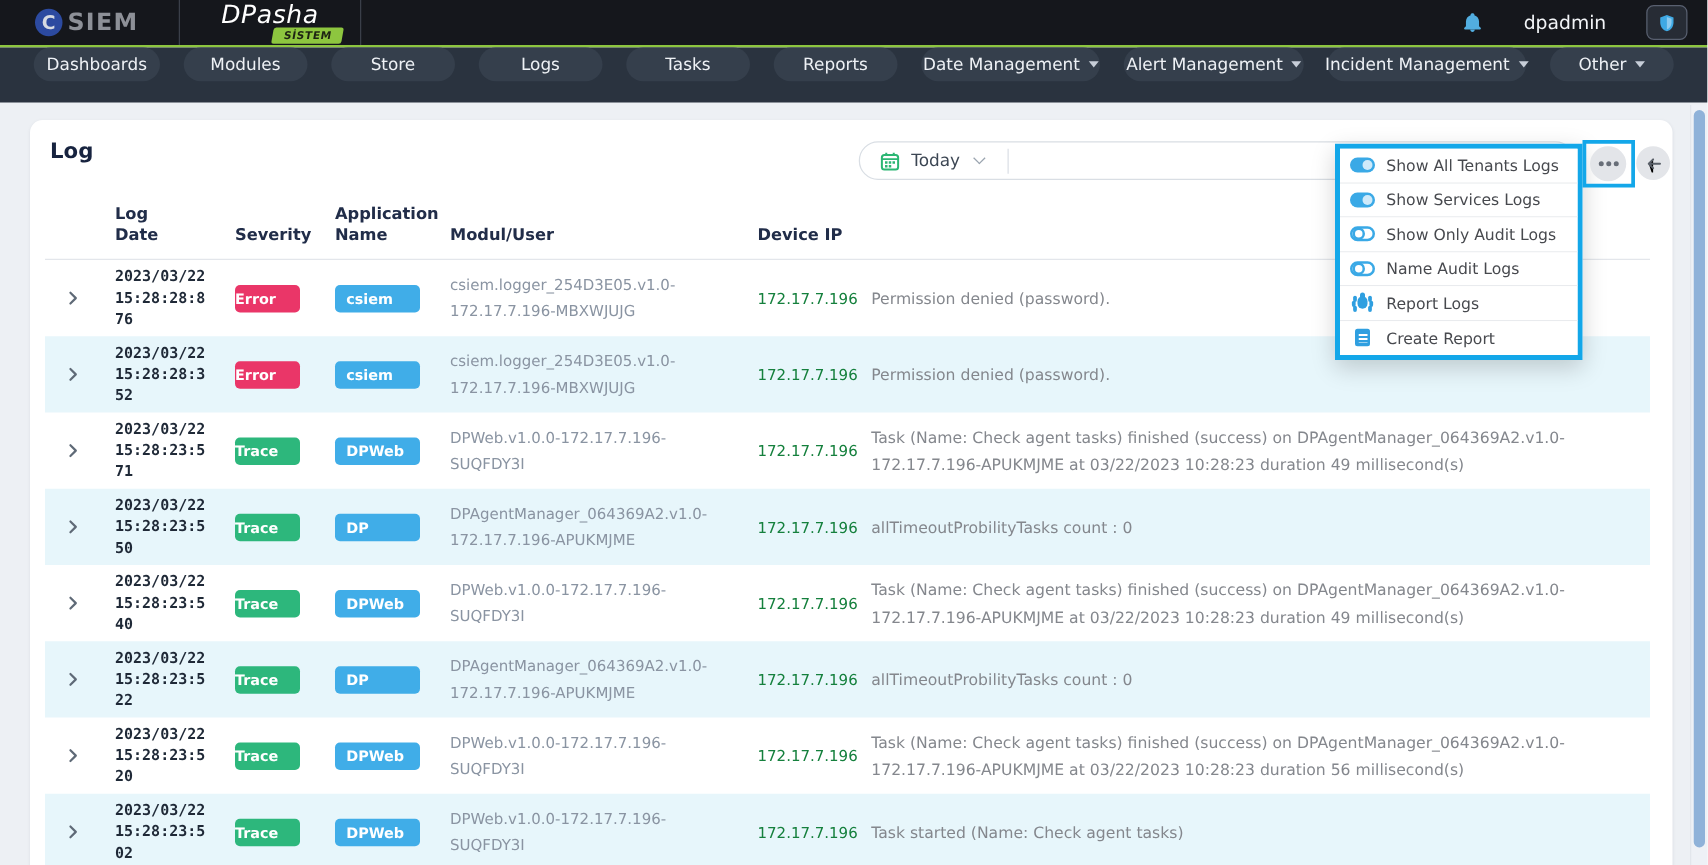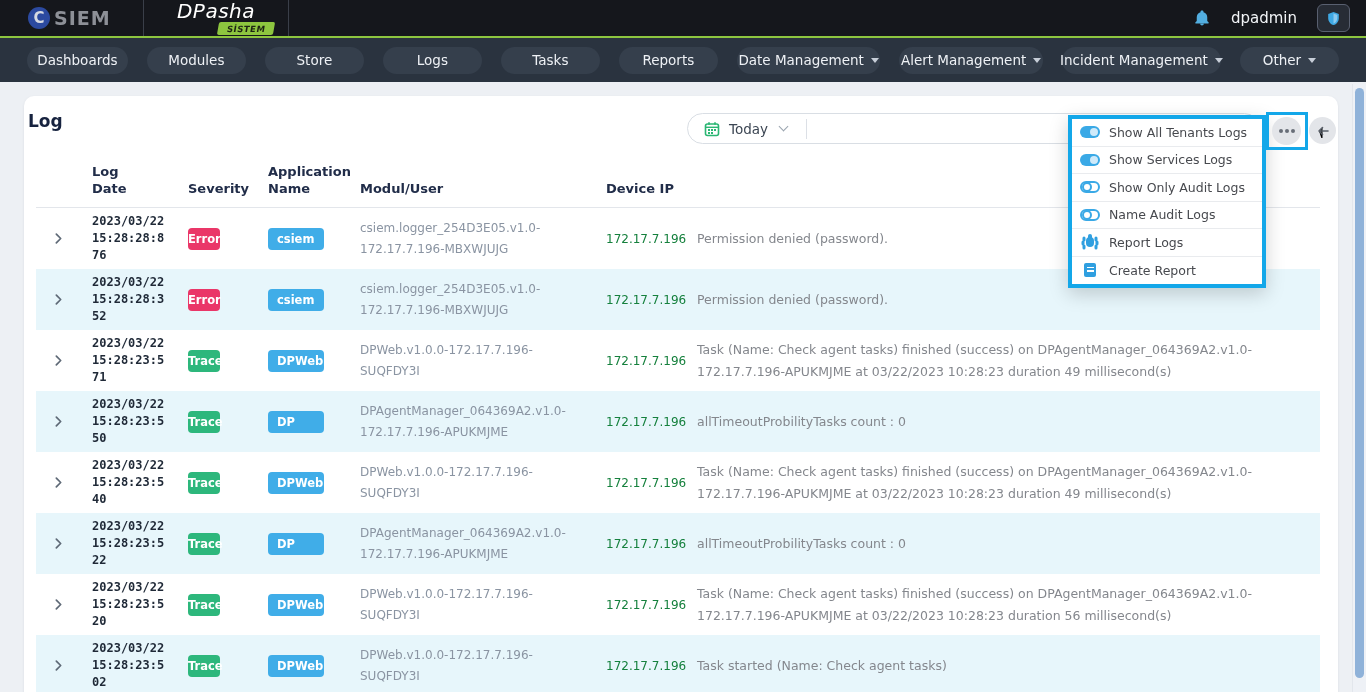--- a/index.html
+++ b/index.html
@@ -8,33 +8,33 @@
 
   
   .topbar{height:36px;background:#15171c;display:flex;align-items:center}
   .tb-divider{width:1px;height:36px;background:#3a3f49}
   .logo-wrap{width:143px;display:flex;align-items:center;padding-left:28px;gap:4px}
   .logo-c{width:22px;height:22px;border-radius:50%;background:#2c4aa0;color:#d6dae2;font-weight:bold;font-size:15px;display:flex;align-items:center;justify-content:center}
   .logo-siem{color:#8d9097;font-size:19px;font-weight:bold;letter-spacing:1px}
   .brand{width:144px;display:flex;flex-direction:column;align-items:center}
   .brand-name{color:#fff;font-size:20px;font-weight:normal;font-style:italic;letter-spacing:.5px;line-height:1}
   .brand-badge{background:#8dc63f;color:#1d2413;font-size:8.5px;font-weight:bold;padding:1.5px 9px;border-radius:2px;transform:skewX(-10deg);margin-top:1px;align-self:flex-end;margin-right:14px;letter-spacing:.5px}
-  .topbar-right{margin-left:auto;display:flex;align-items:center;gap:20px;padding-right:16px}
+  .topbar-right{margin-left:auto;display:flex;align-items:center;gap:32px;padding-right:16px}
   .username{color:#f2f4f7;font-size:15px}
   .shield-btn{width:33px;height:28px;border:1px solid #596070;border-radius:6px;background:#272c35;display:flex;align-items:center;justify-content:center;cursor:pointer}
 
   
   .accent-line{height:2px;background:#8dc63f}
-  .navbar{height:44px;background:#2a333f;display:flex;align-items:center;gap:19px;padding:0 27px}
+  .navbar{height:44px;background:#2a333f;display:flex;gap:19px;padding:0 27px}
   .nav-pill{height:27px;min-width:99px;padding:0 22px;background:#353f4c;border:none;border-radius:14px;color:#eef1f5;font-size:13.5px;display:flex;align-items:center;justify-content:center;gap:7px;font-family:inherit;cursor:pointer;white-space:nowrap}
   .caret{width:0;height:0;border-left:4px solid transparent;border-right:4px solid transparent;border-top:5px solid #c7ced8}
 
   
   .card{position:absolute;left:24px;top:96px;width:1314px;height:620px;background:#fff;border-radius:10px;box-shadow:0 1px 3px rgba(20,30,50,.08)}
-  .page-title{position:absolute;left:4px;top:15px;font-size:17px;font-weight:600;color:#17233f}
+  .page-title{position:absolute;left:16px;top:15px;font-size:17px;font-weight:600;color:#17233f}
 
   
   .date-pill{position:absolute;left:663px;top:17px;width:573px;height:31px;border:1px solid #d9dee4;border-radius:16px;background:#fff;display:flex;align-items:center;padding:0 16px;gap:9px;cursor:pointer}
   .date-label{font-size:13.5px;color:#3c4653}
   .chev-down{width:7px;height:7px;border-right:1.8px solid #9aa4af;border-bottom:1.8px solid #9aa4af;transform:rotate(45deg);margin-top:-4px;margin-left:3px}
   .pill-divider{width:1px;height:20px;background:#dce0e6;margin-left:10px}
 
   
   .ellipsis-hl{position:absolute;left:1242px;top:16px;width:42px;height:38px;border:3px solid #13a7e9;z-index:45;pointer-events:none}
   .ellipsis-btn{position:absolute;left:1248px;top:21px;width:29px;height:28px;border-radius:50%;background:#e3e5e9;border:none;display:flex;align-items:center;justify-content:center;cursor:pointer;z-index:46}
@@ -63,24 +63,24 @@
   .thead,.trow{display:grid;grid-template-columns:44px 108px 80px 92px 246px 91px 1fr}
   .thead{align-items:end;padding-bottom:9px;border-bottom:1px solid #e3e6eb;min-height:48px}
   .th{font-size:13px;font-weight:600;color:#212d49;line-height:1.3}
   .th.col-date{padding-left:12px;max-width:58px}
   .th.col-app{max-width:86px}
   .trow{align-items:center;min-height:54px;padding:5px 0;cursor:pointer}
   .tbody .trow:nth-child(even){background:#e7f6fb}
   .expander{display:flex;justify-content:center;align-items:center;cursor:pointer}
   .cell-date{padding-left:12px;font-family:"DejaVu Sans Mono","Liberation Mono",monospace;font-weight:bold;font-size:12px;color:#1f2937;line-height:17px;word-break:break-all}
   .cell-date .t{display:block;width:76px;word-break:break-all}
-  .badge{display:inline-block;width:32px;text-align:left;padding:4px 0;border-radius:4px;color:#fff;font-size:11.5px;font-weight:bold}
+  .badge{display:inline-block;width:52px;text-align:left;padding:4px 0;border-radius:4px;color:#fff;font-size:11.5px;font-weight:bold}
   .badge.error{background:#ea3668}
   .badge.trace{background:#2db77c}
-  .badge.app{width:56px;text-align:left;padding-left:9px;background:#40ade8}
+  .badge.app{width:68px;text-align:left;padding-left:9px;background:#40ade8}
   .cell-modul{font-size:12px;color:#8a94a2;line-height:1.7;padding-right:16px;word-break:break-word}
   .cell-ip{font-size:12px;color:#15803d}
   .cell-msg{font-size:12.5px;color:#84878d;line-height:1.75;padding-right:24px}
 
   
   .scrollbar{position:absolute;right:0;top:84px;bottom:0;width:14px;background:#eef1f6;border-left:1px solid #e2e6ec;z-index:60}
   .scroll-thumb{position:absolute;left:2px;top:4px;width:9px;height:97%;background:#8fb2d9;border-radius:5px;cursor:pointer}
 </style>
 </head>
 <body>

